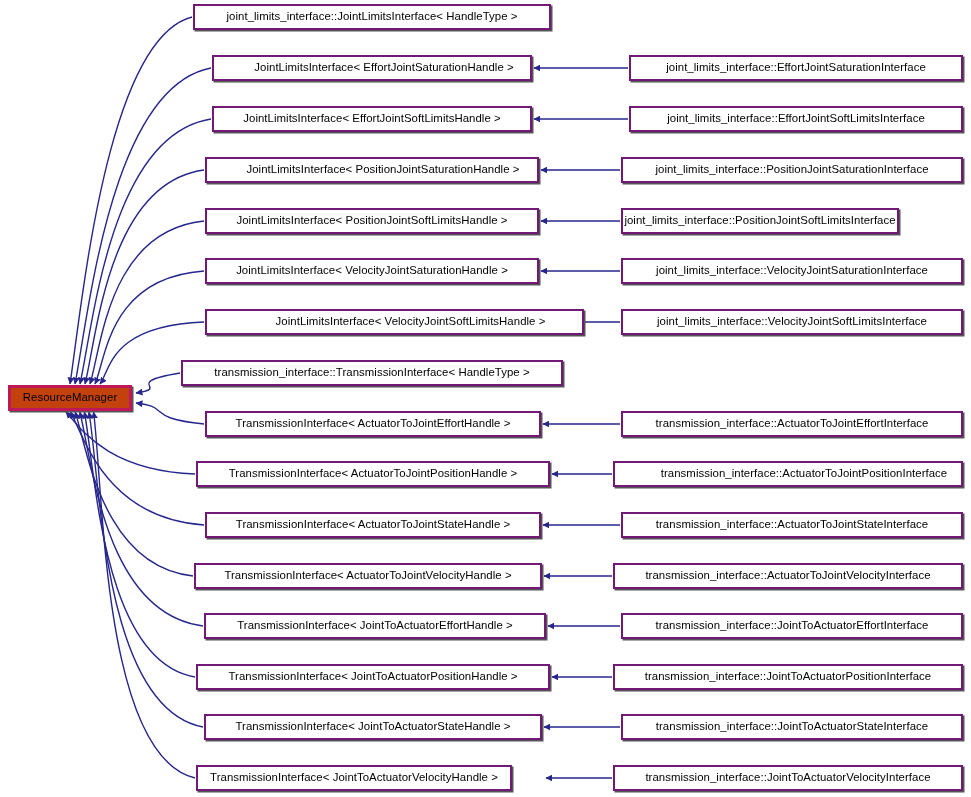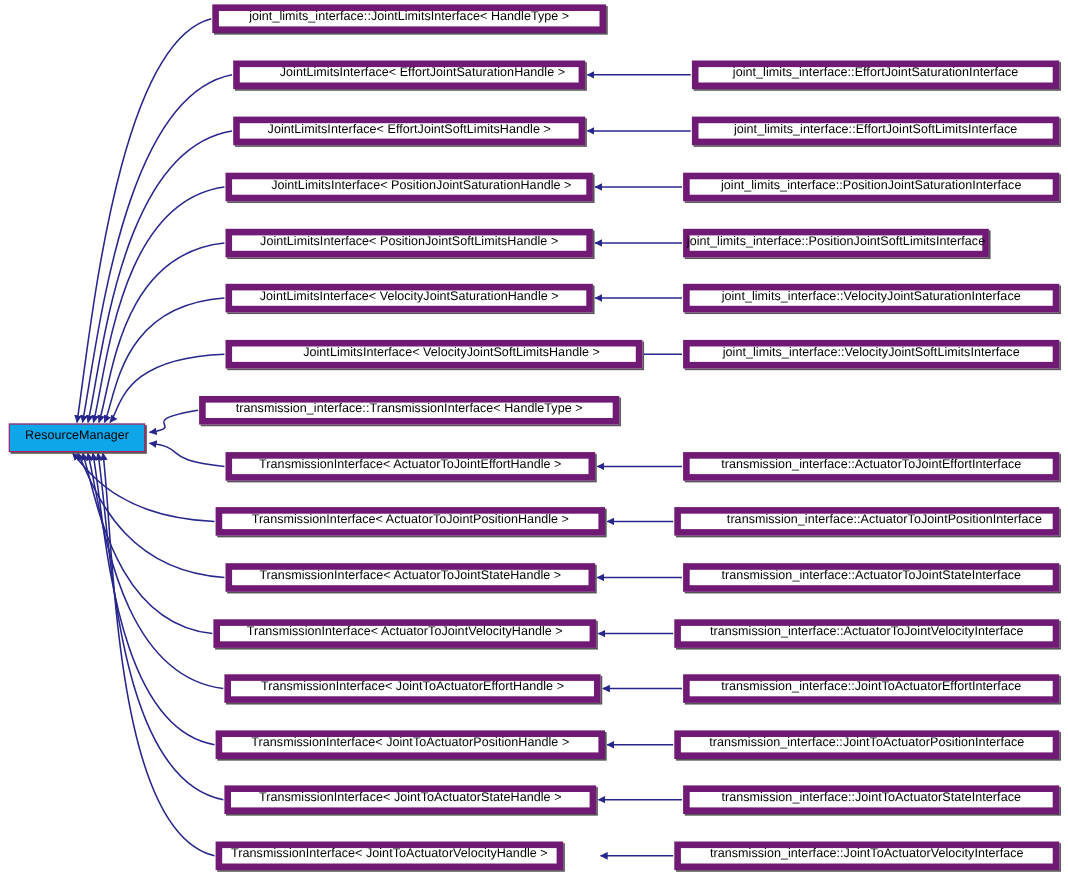--- a/index.html
+++ b/index.html
@@ -9,35 +9,35 @@
     width:971px;height:797px;
     background:#ffffff;
     font-family:"Liberation Sans", sans-serif;
     overflow:hidden;
   }
   #edges{position:absolute;left:0;top:0;width:971px;height:797px;}
   .node{
     position:absolute;
     box-sizing:border-box;
     background:#ffffff;
-    border:6px solid #701a75;
+    border:2px solid #701a75;
     box-shadow:1.5px 1.5px 0 0 #555555;
     display:flex;
     align-items:center;
     justify-content:center;
     white-space:nowrap;
     color:#000000;
     font-size:11.4px;
     letter-spacing:0.05px;
     line-height:1;
     height:26px;
   }
   .node.root{
-    background:#0ea5e9;
-    border:1px solid #be185d;
+    background:#c2410c;
+    border:3px solid #be185d;
   }
   .node .lbl{
     display:block;
     padding:0 5px;
     transform:translateY(-0.5px);
   }
 </style>
 </head>
 <body>
 

